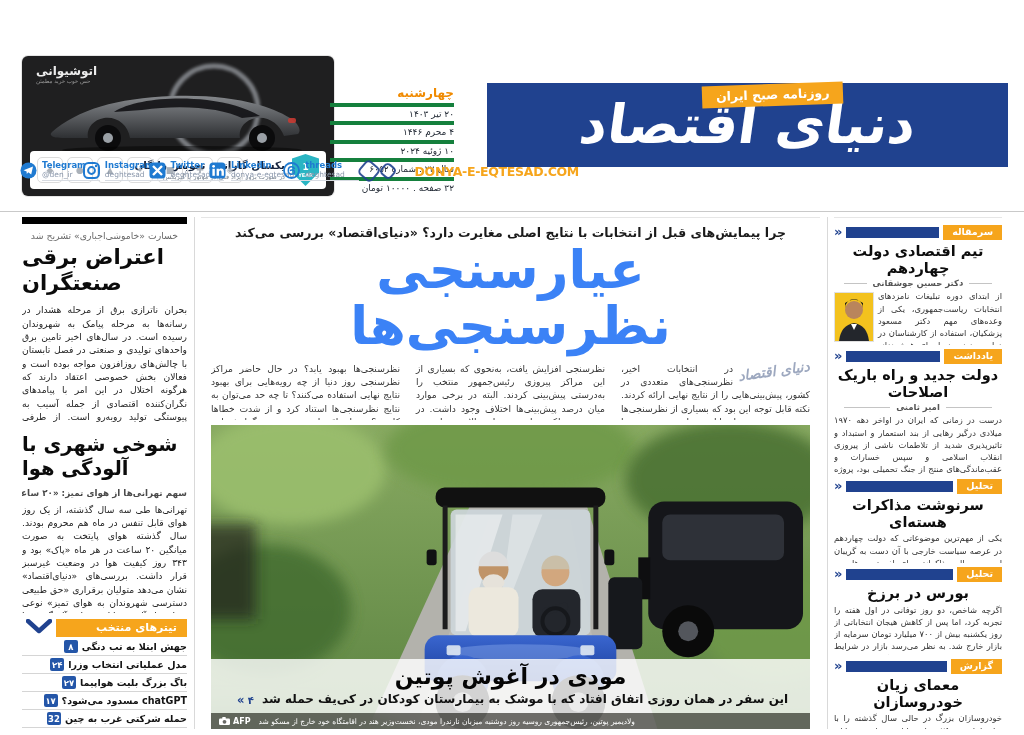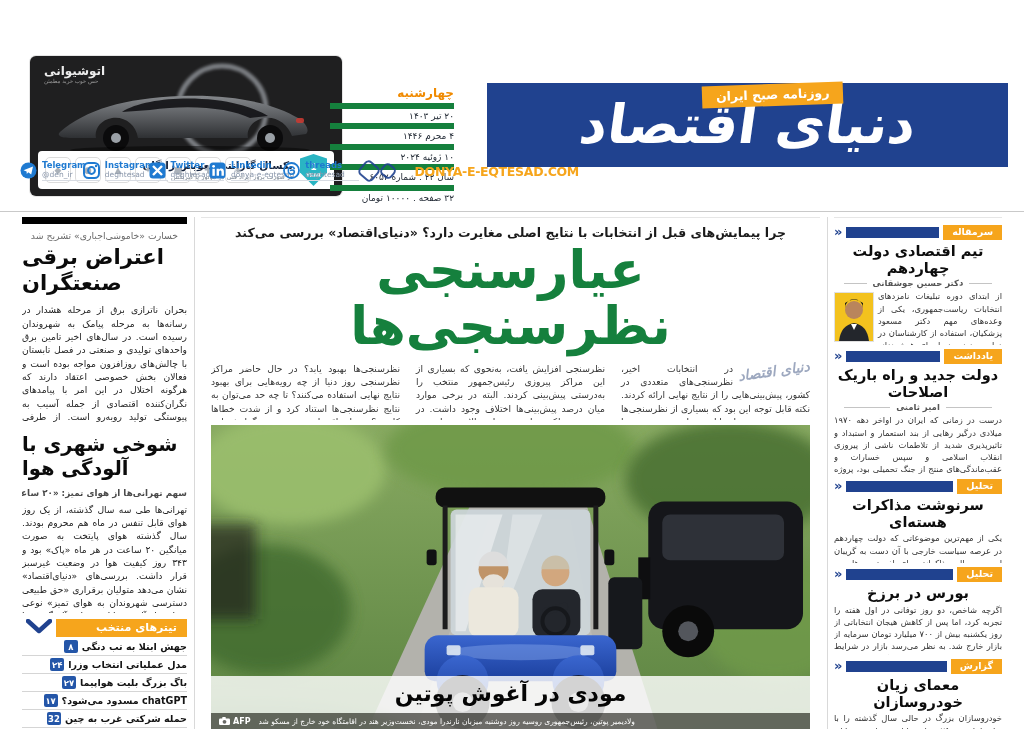--- a/index.html
+++ b/index.html
@@ -7,37 +7,37 @@
         direction:rtl;font-family:"DejaVu Sans",sans-serif;color:#111}
   
   .header{position:absolute;top:0;left:0;right:0;height:211px;border-bottom:1px solid #c9c9c9;background:#fff}
   .slogan{position:absolute;top:56px;right:22px;color:#e23b30;font-weight:bold;font-size:13px;letter-spacing:-.2px}
   .logo-box{position:absolute;top:83px;right:16px;width:521px;height:84px;background:#20428f;
             display:flex;align-items:center;justify-content:center;overflow:visible}
   .logo-text{color:#fff;font-size:54px;font-weight:bold;white-space:nowrap;transform:skewX(-8deg);line-height:1}
   .badge{position:absolute;top:84px;right:181px;background:#f6a51c;color:#fff;font-weight:bold;font-size:12.5px;
          padding:3px 14px 4px;transform:rotate(-2deg);z-index:3;white-space:nowrap}
   .dates{position:absolute;top:84px;right:570px;width:124px;font-size:9px;color:#1d2530}
-  .dates .row{padding:2px 0 2.5px;border-bottom:6px solid #15803d;text-align:right;white-space:nowrap}
+  .dates .row{padding:2px 0 2.5px;border-bottom:4px solid #15803d;text-align:right;white-space:nowrap}
   .dates .row:last-child{border-bottom:none}
   .dates .wd{color:#f08a00;font-weight:bold;font-size:12px}
   .socialbar{position:absolute;left:20px;top:156px;right:445px;height:30px;direction:ltr;
              display:flex;align-items:center;gap:16px}
   .soc{display:flex;align-items:center;gap:5px;min-width:0}
   .soc .ic{width:17px;height:17px;flex:0 0 auto}
   .soc .lbl{line-height:1.15;border-bottom:1px solid #d7dbe2;padding-bottom:1px;padding-right:14px}
   .soc .t1{color:#1f7ad1;font-weight:bold;font-size:8.5px;white-space:nowrap}
   .soc .t2{color:#8a97ab;font-size:7.5px;white-space:nowrap}
   .sb-spacer{flex:1}
   .deco{display:flex;align-items:center;gap:3px;margin-right:4px}
   .d1,.d2{border:2px solid #20428f;border-radius:5px;transform:rotate(40deg);opacity:.9}
   .d1{width:14px;height:14px}.d2{width:10px;height:10px}
   .url{color:#f6a51c;font-weight:bold;font-size:12.5px;white-space:nowrap;letter-spacing:-.3px}
   
-  .ad{position:absolute;top:56px;left:30px;width:312px;height:140px;background:#1f1f20;border-radius:6px;
+  .ad{position:absolute;top:56px;left:22px;width:312px;height:140px;background:#1f1f20;border-radius:6px;
       overflow:hidden;direction:ltr;box-shadow:0 0 0 1px #e5e5e5}
   .ad .brand{position:absolute;top:9px;left:14px;color:#ececec;font-weight:bold;font-size:12px;z-index:2;line-height:1.1}
   .ad .brand .tg{display:block;font-size:5.5px;color:#9b9b9b;font-weight:normal}
   .ad svg.car{position:absolute;top:4px;left:0;width:312px;height:95px}
   .ad .strip{position:absolute;left:8px;right:8px;bottom:7px;height:38px;background:#fff;border-radius:4px;
              display:flex;direction:rtl;align-items:center;padding:0 7px;gap:7px}
   .shield{width:27px;height:32px;flex:0 0 auto;background:#2ab5c3;
           clip-path:polygon(50% 0,100% 14%,100% 58%,50% 100%,0 58%,0 14%);
           display:flex;flex-direction:column;align-items:center;justify-content:center;color:#fff;font-weight:bold}
   .shield .b1{font-size:9px;line-height:1}.shield .b2{font-size:5px;line-height:1.2}
@@ -83,21 +83,21 @@
   .sel-chev{width:34px;display:flex;justify-content:center}
   .sel-row{display:flex;align-items:center;gap:4px;border-bottom:1px solid #d5d5d5;padding:2px 0;
            font-size:9.6px;font-weight:bold;color:#141414}
   .sel-row .num{background:#2456a8;color:#fff;min-width:14px;height:13px;border-radius:2px;flex:0 0 auto;
                 display:flex;align-items:center;justify-content:center;font-size:8.5px;font-weight:bold}
   
   .center{display:flex;flex-direction:column;overflow:hidden;border-top:1px solid #e6e6e6;
           padding:3px 10px 0;min-width:0}
   .kick{text-align:center;font-size:12.5px;font-weight:bold;color:#1b1b1b;margin:4px 0 1px;letter-spacing:-.2px}
   .bigh{text-align:center;font-size:52px;font-weight:bold;letter-spacing:-1.5px;line-height:1.08;
-        margin:1px 0 8px;color:#15803d}
+        margin:1px 0 8px;color:#3b82f6}
   .lead{display:grid;grid-template-columns:1fr 1fr 1fr;gap:0 16px;height:58px;overflow:hidden;margin-bottom:5px}
   .lead p{font-size:9.2px;line-height:1.42;text-align:justify;color:#333;margin:0}
   .stamp{float:right;color:#8d9ab5;font-size:14px;font-style:italic;font-weight:bold;
          transform:rotate(-8deg);margin:0 0 2px 5px;white-space:nowrap;opacity:.85}
   .photo{position:relative;flex:1;overflow:hidden;background:#6d8f4e}
   .photo>svg{position:absolute;inset:0;width:100%;height:100%}
   .cap{position:absolute;left:0;right:0;bottom:16px;background:rgba(255,255,255,.82);
        text-align:center;padding:5px 10px 7px}
   .cap-t{font-size:22px;font-weight:bold;letter-spacing:-.6px;color:#050505;line-height:1.15}
   .cap-s{font-size:12px;font-weight:bold;margin-top:3px;color:#101010}
@@ -372,20 +372,24 @@
               <circle cx="252" cy="293" r="10" fill="#8e8e8e"></circle>
             <circle cx="368" cy="293" r="27" fill="#0c0c0c"></circle>
               <circle cx="368" cy="293" r="10" fill="#8e8e8e"></circle>
             <rect x="216" y="140" width="10" height="16" rx="3" fill="#101113"></rect>
             <rect x="394" y="140" width="10" height="16" rx="3" fill="#101113"></rect>
           </g>
         </svg>
 
         <div class="cap">
           <div class="cap-t">مودی در آغوش پوتین</div>
+          <div class="cap-s">
+            <span>این سفر در همان روزی اتفاق افتاد که با موشک به بیمارستان کودکان در کی‌یف حمله شد</span>
+            <span class="ref"><span class="gg">«</span> <span>۴</span></span>
+          </div>
         </div>
         <div class="credit">
           <span class="ctext">ولادیمیر پوتین، رئیس‌جمهوری روسیه روز دوشنبه میزبان نارندرا مودی، نخست‌وزیر هند در اقامتگاه خود خارج از مسکو شد</span>
           <span class="afp">
             <svg width="11" height="8" viewBox="0 0 11 8">
               <rect x="0" y="1.6" width="11" height="6.4" rx="1.2" fill="#fff"></rect>
               <rect x="3.2" y="0" width="3.6" height="2.4" rx="0.8" fill="#fff"></rect>
               <circle cx="5.5" cy="4.8" r="1.9" fill="#6a6a66"></circle>
             </svg>
             <span>AFP</span>

